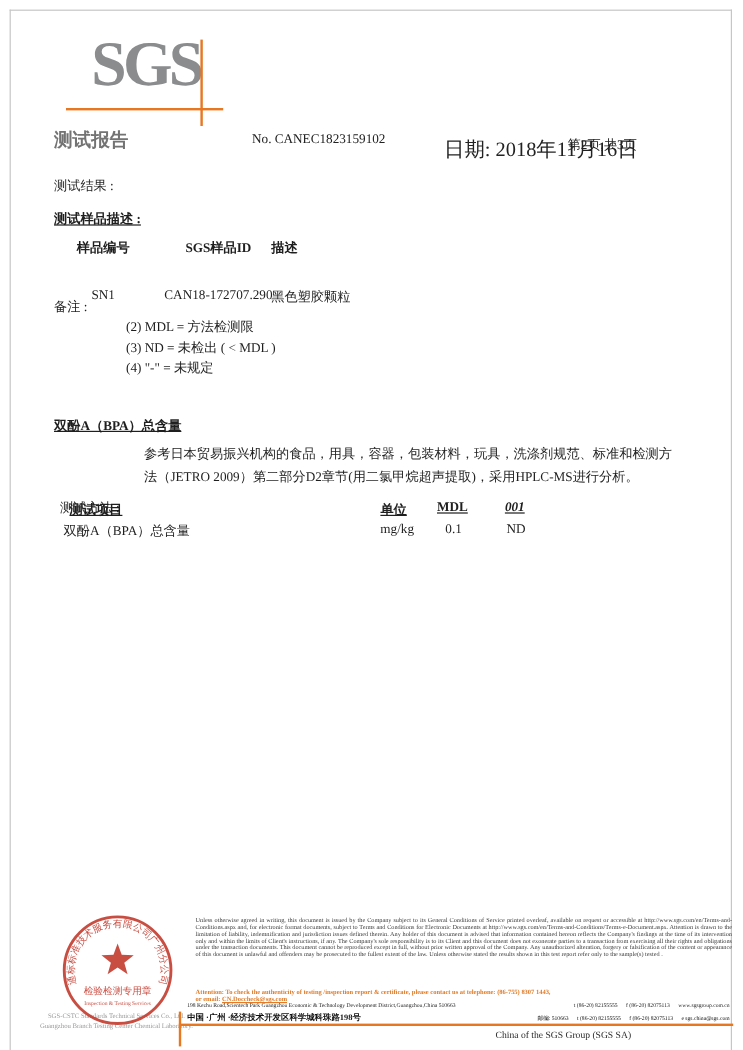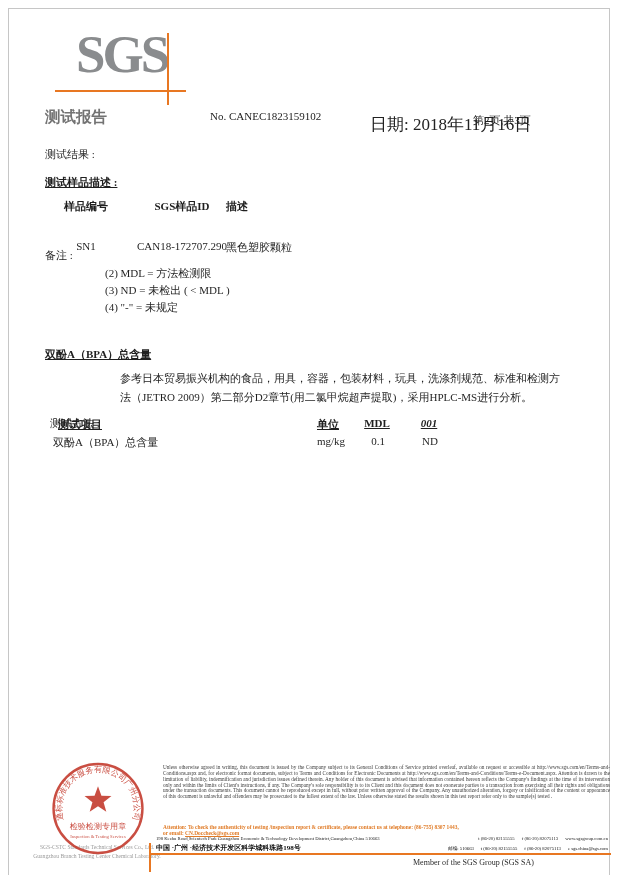--- a/index.html
+++ b/index.html
@@ -164,14 +164,14 @@
     <span>www.sgsgroup.com.cn</span>
   </div>
   <div class="addr-l2">
     <span class="cn">中国 ·广州 ·经济技术开发区科学城科珠路198号</span>
     <span>邮编: 510663</span>
     <span>t (86-20) 82155555</span>
     <span>f (86-20) 82075113</span>
     <span>e sgs.china@sgs.com</span>
   </div>
   <div class="addr-hline"></div>
-  <div class="member">Member of the SGS Group (SGS SA)</div>
+  <div class="member">China of the SGS Group (SGS SA)</div>
 </div>
 
 </body></html>

